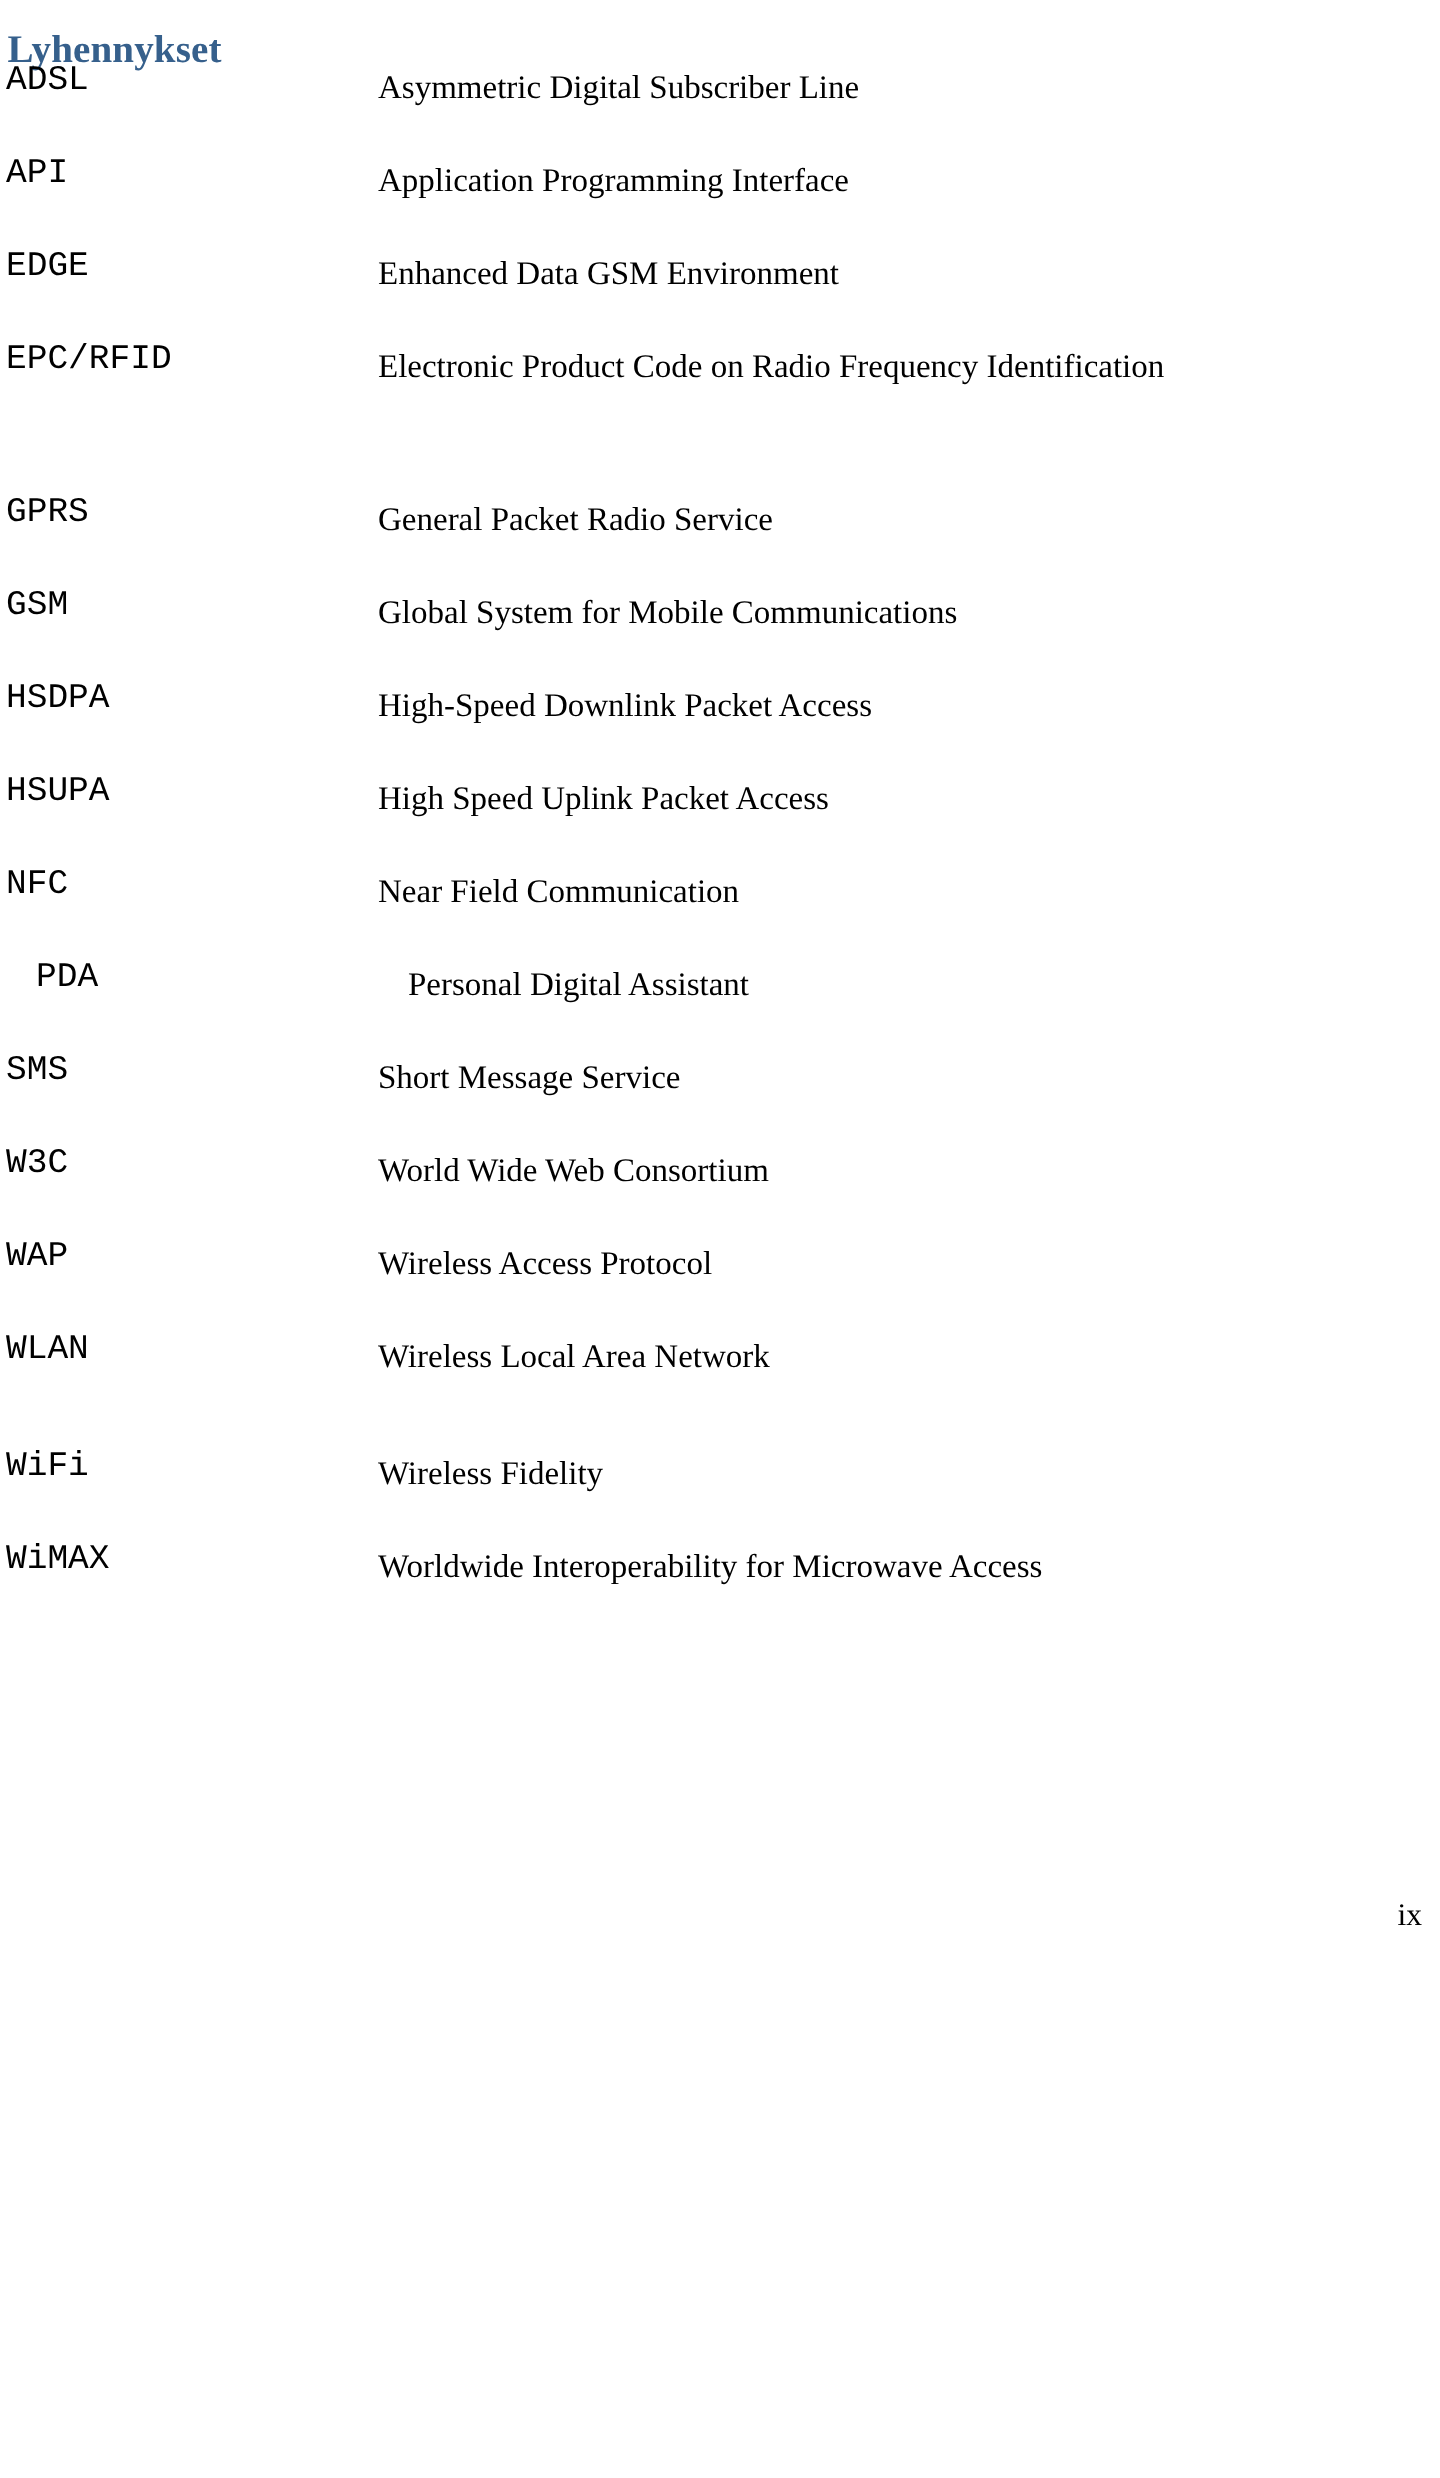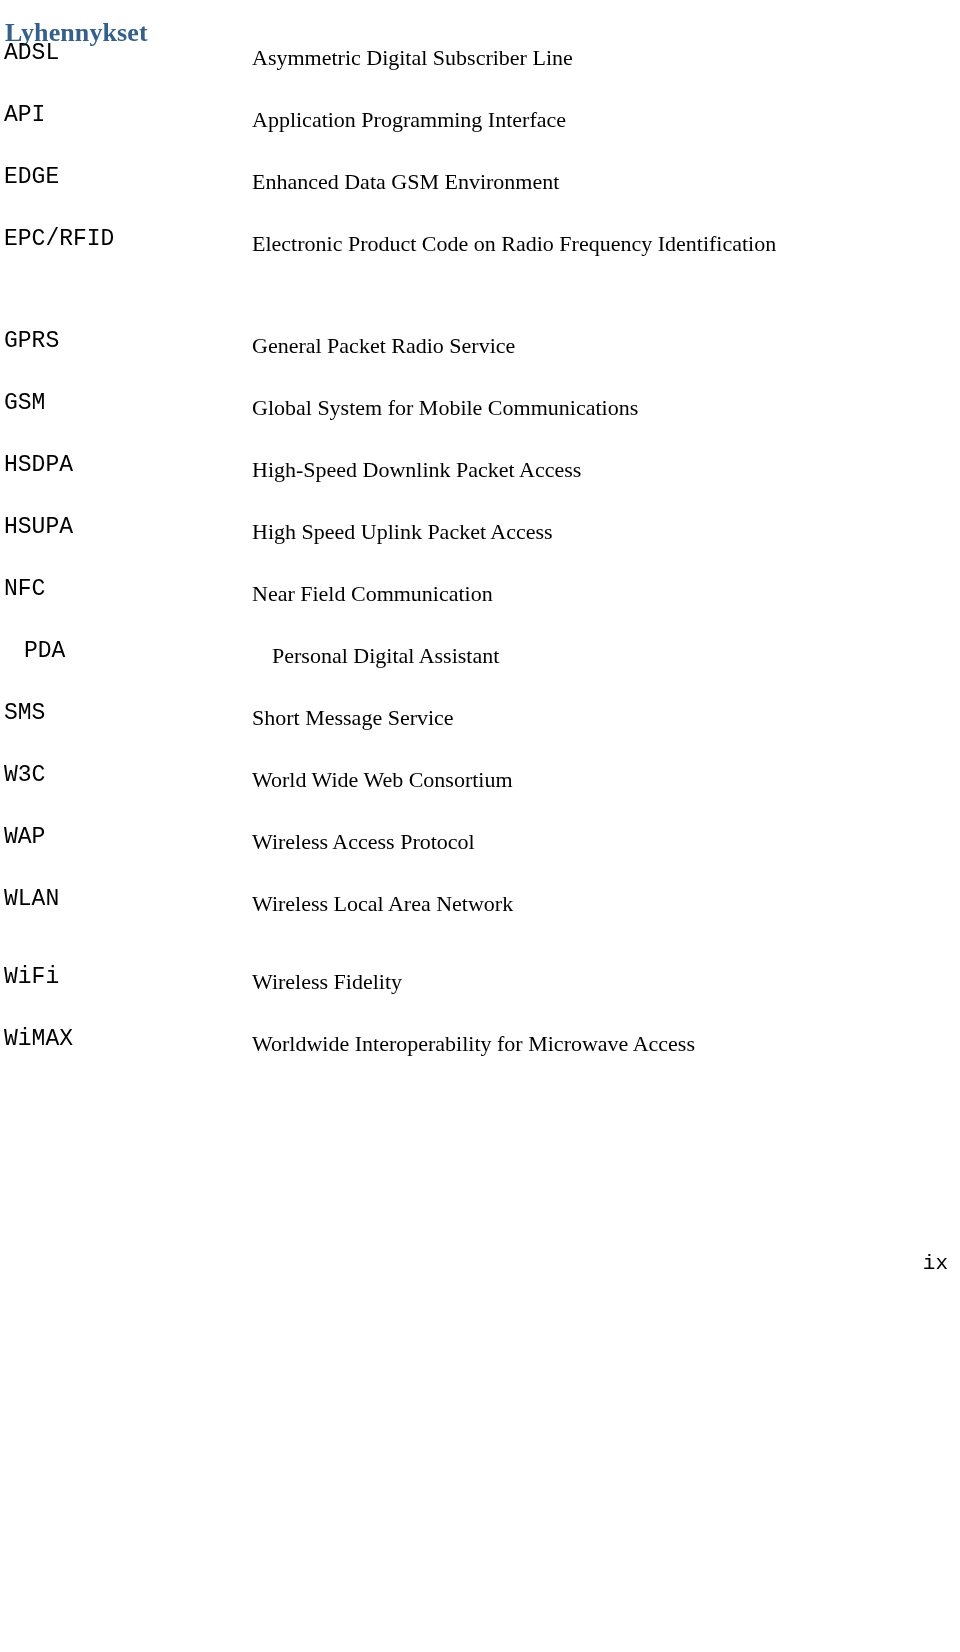--- a/index.html
+++ b/index.html
@@ -80,25 +80,24 @@
   .entry-def.justified {
     text-align: justify;
     text-align-last: left;
     text-justify: inter-word;
   }
 
   
   .folio {
     position: absolute;
     right: 12px;
-    bottom: 20px;
+    bottom: 8px;
     font-size: 21px;
     line-height: 24px;
     text-align: right;
-    font-family: Liberation Mono, monospace;
   }
 </style>
 </head>
 <body style="background: rgb(255, 255, 255); color: rgb(0, 0, 0);">
 
 <div class="page">
 
   <h1 class="doc-title" style="color: rgb(54, 96, 140);">Lyhennykset</h1>
 
   <div class="glossary">

